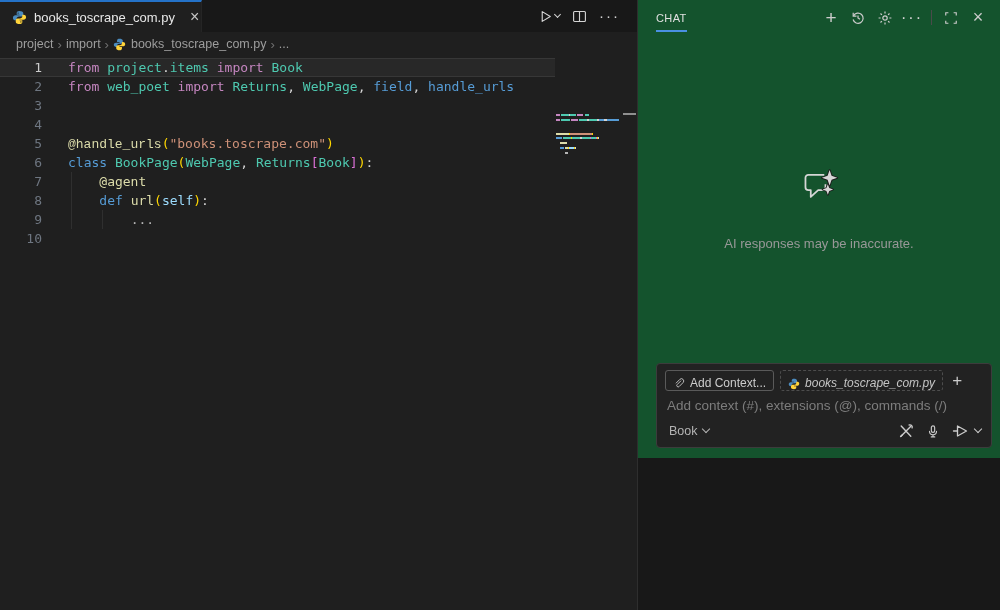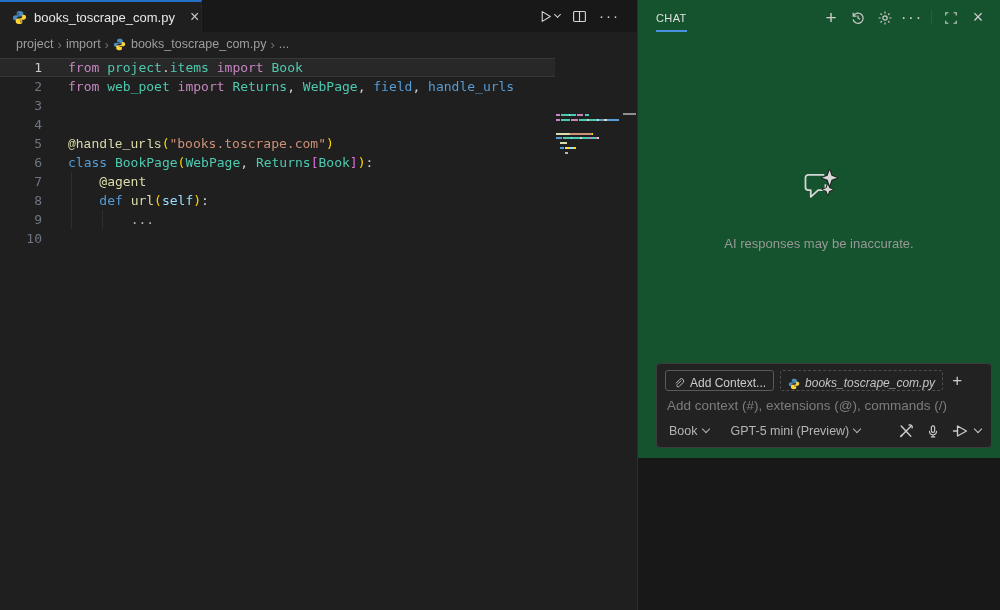--- a/index.html
+++ b/index.html
@@ -252,24 +252,20 @@
           <span class="fname">books_toscrape_com.py</span>
         </span>
         <span class="chip-plus">+</span>
       </div>
       <div class="prompt-row">Add context (#), extensions (@), commands (/)</div>
       <div class="controls-row">
         <span class="drop">
           <span>Book</span>
           <span class="chev"></span>
         </span>
-        <span class="drop model">
-          <span>GPT-5 mini (Preview)</span>
-          <span class="chev"></span>
-        </span>
         <span class="input-actions">
           <span class="iact">
             <svg width="16" height="16" viewBox="0 0 16 16" fill="none" stroke="#cccccc" stroke-width="1.4" stroke-linecap="round">
               <path d="M3 13.2L12.6 3.4"></path>
               <path d="M3.2 3l9.6 10.2"></path>
               <path d="M11.2 2a2.3 2.3 0 0 1 2.9 2.9"></path>
               <path d="M2.6 13.6l1.6-1.6"></path>
             </svg>
           </span>
           <span class="iact">

